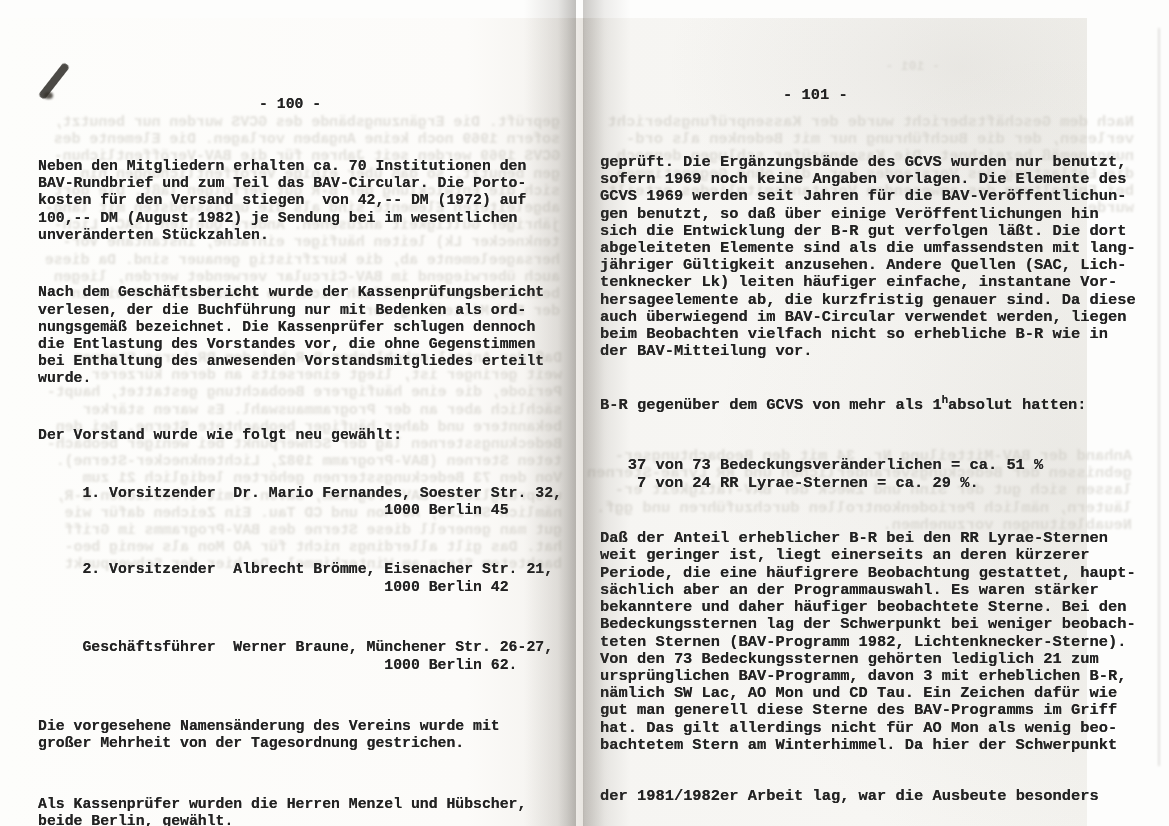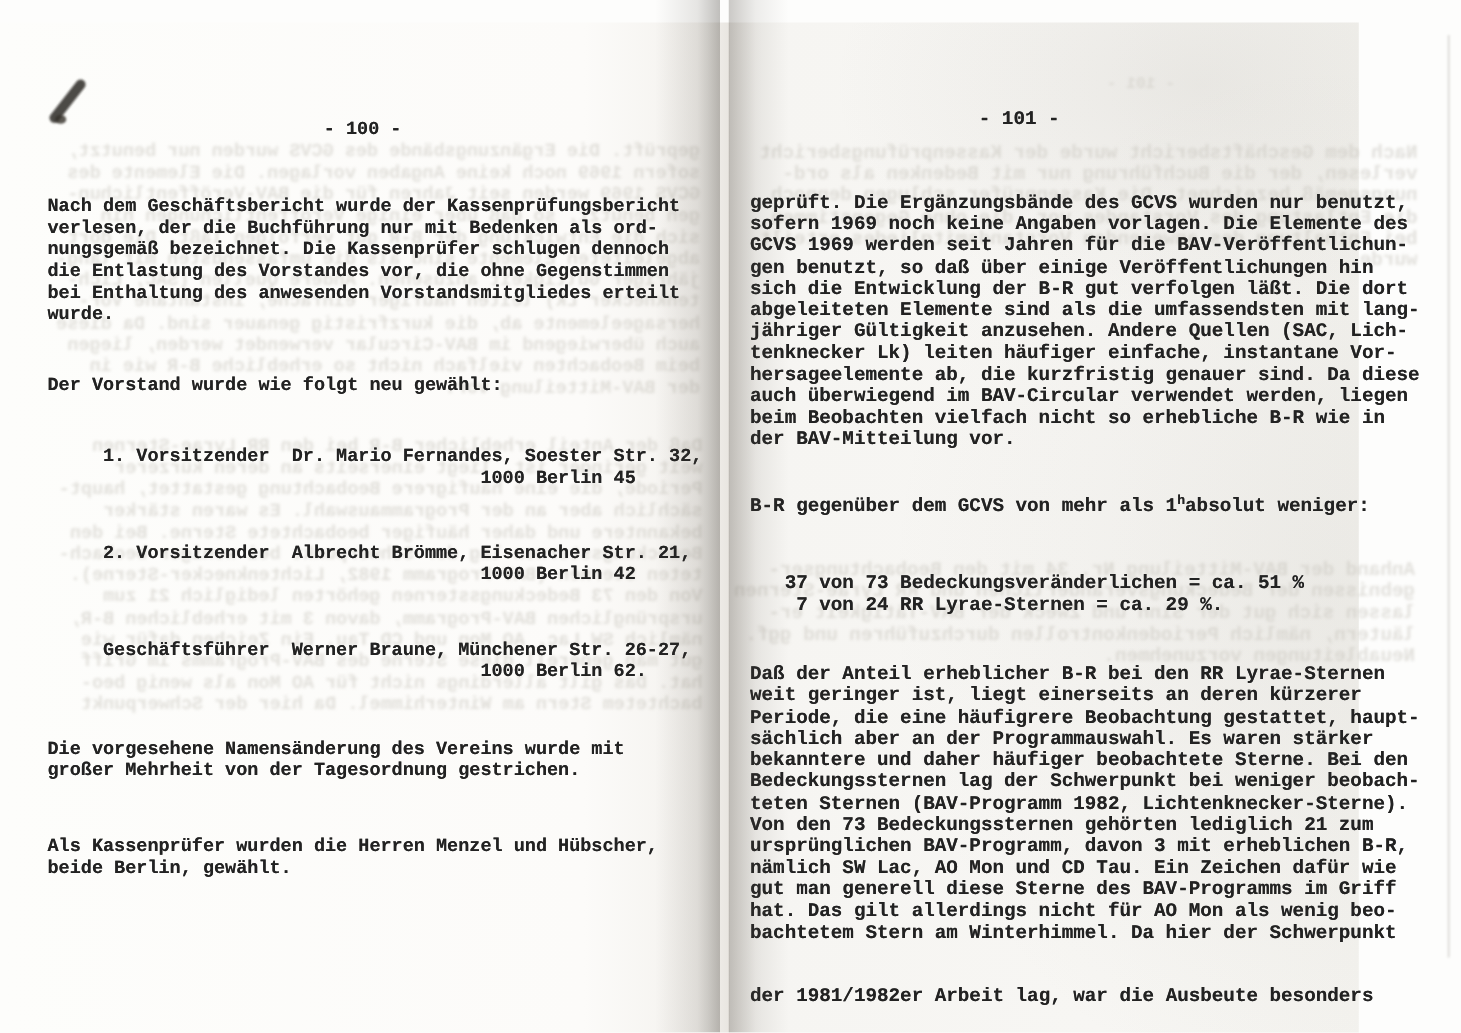--- a/index.html
+++ b/index.html
@@ -76,20 +76,25 @@
 teten Sternen (BAV-Programm 1982, Lichtenknecker-Sterne).
 Von den 73 Bedeckungssternen gehörten lediglich 21 zum
 ursprünglichen BAV-Programm, davon 3 mit erheblichen B-R,
 nämlich SW Lac, AO Mon und CD Tau. Ein Zeichen dafür wie
 gut man generell diese Sterne des BAV-Programms im Griff
 hat. Das gilt allerdings nicht für AO Mon als wenig beo-
 bachtetem Stern am Winterhimmel. Da hier der Schwerpunkt</div>
 
   <div class="content lp">
     <div class="para" style="margin-left:221px;margin-bottom:10px;">- 100 -</div>
+    <div class="para" style="margin-bottom:6px;">Neben den Mitgliedern erhalten ca. 70 Institutionen den
+BAV-Rundbrief und zum Teil das BAV-Circular. Die Porto-
+kosten für den Versand stiegen  von 42,-- DM (1972) auf
+100,-- DM (August 1982) je Sendung bei im wesentlichen
+unveränderten Stückzahlen.</div>
     <div class="para" style="margin-bottom:5px;">Nach dem Geschäftsbericht wurde der Kassenprüfungsbericht
 verlesen, der die Buchführung nur mit Bedenken als ord-
 nungsgemäß bezeichnet. Die Kassenprüfer schlugen dennoch
 die Entlastung des Vorstandes vor, die ohne Gegenstimmen
 bei Enthaltung des anwesenden Vorstandsmitgliedes erteilt
 wurde.</div>
     <div class="para" style="margin-bottom:6px;">Der Vorstand wurde wie folgt neu gewählt:</div>
     <div class="para" style="margin-bottom:8px;">     1. Vorsitzender  Dr. Mario Fernandes, Soester Str. 32,
                                        1000 Berlin 45</div>
     <div class="para" style="margin-bottom:9px;">     2. Vorsitzender  Albrecht Brömme, Eisenacher Str. 21,
@@ -128,21 +133,21 @@
 GCVS 1969 werden seit Jahren für die BAV-Veröffentlichun-
 gen benutzt, so daß über einige Veröffentlichungen hin
 sich die Entwicklung der B-R gut verfolgen läßt. Die dort
 abgeleiteten Elemente sind als die umfassendsten mit lang-
 jähriger Gültigkeit anzusehen. Andere Quellen (SAC, Lich-
 tenknecker Lk) leiten häufiger einfache, instantane Vor-
 hersageelemente ab, die kurzfristig genauer sind. Da diese
 auch überwiegend im BAV-Circular verwendet werden, liegen
 beim Beobachten vielfach nicht so erhebliche B-R wie in
 der BAV-Mitteilung vor.</div>
-    <div class="para" style="margin-bottom:8px;"><span>B-R gegenüber dem GCVS von mehr als 1</span><span class="sup">h</span><span>absolut weniger:</span></div>
+    <div class="para" style="margin-bottom:8px;"><span>B-R gegenüber dem GCVS von mehr als 1</span><span class="sup">h</span><span>absolut hatten:</span></div>
     <div class="para" style="margin-bottom:4px;">   37 von 73 Bedeckungsveränderlichen = ca. 51 %
     7 von 24 RR Lyrae-Sternen = ca. 29 %.</div>
     <div class="para">Daß der Anteil erheblicher B-R bei den RR Lyrae-Sternen
 weit geringer ist, liegt einerseits an deren kürzerer
 Periode, die eine häufigrere Beobachtung gestattet, haupt-
 sächlich aber an der Programmauswahl. Es waren stärker
 bekanntere und daher häufiger beobachtete Sterne. Bei den
 Bedeckungssternen lag der Schwerpunkt bei weniger beobach-
 teten Sternen (BAV-Programm 1982, Lichtenknecker-Sterne).
 Von den 73 Bedeckungssternen gehörten lediglich 21 zum

